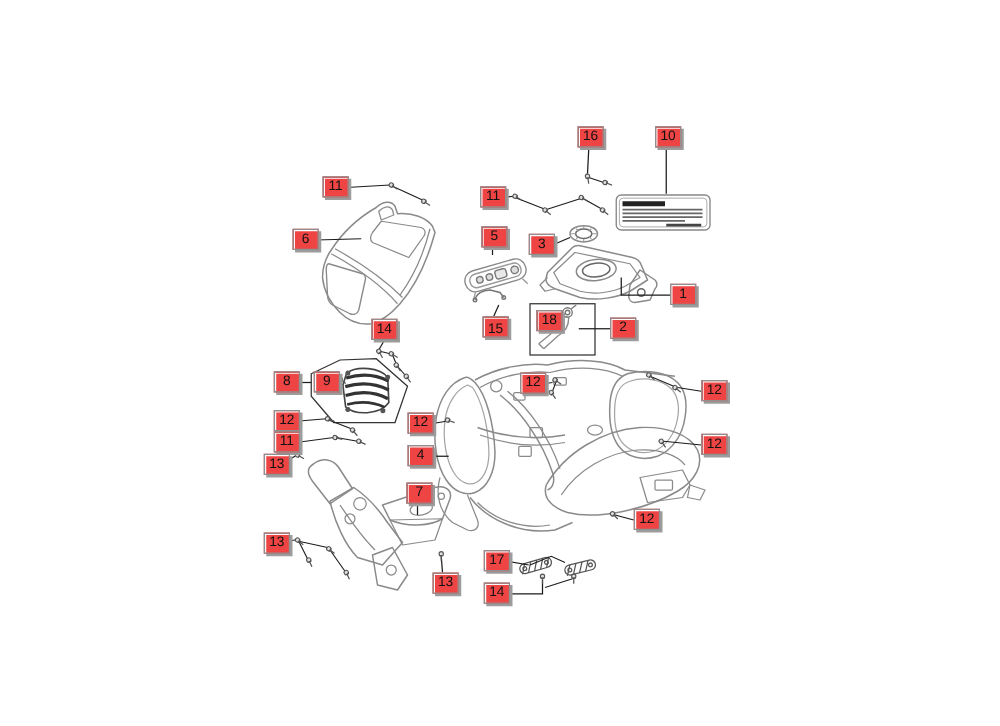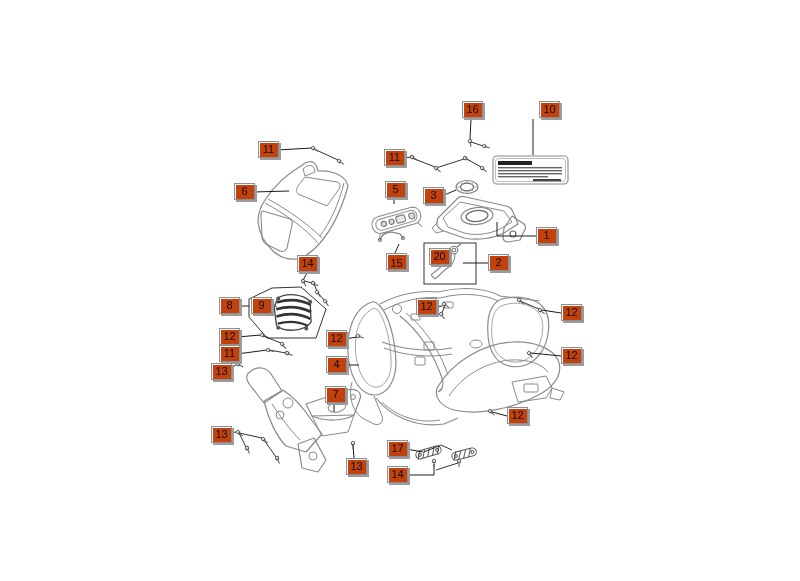--- a/index.html
+++ b/index.html
@@ -3,21 +3,21 @@
 <meta charset="utf-8">
 <style>
   html,body{margin:0;padding:0;background:#fff;}
   #canvas{
     position:relative;width:800px;height:581px;background:#ffffff;overflow:hidden;
     font-family:"Liberation Sans", sans-serif;
   }
   #art{position:absolute;left:0;top:0;}
   .callout{
     position:absolute;width:19px;height:15px;
-    background:#c2410c;border:1px solid #8f8f8f;
+    background:#ef4444;border:1px solid #8f8f8f;
     box-shadow:2px 2px 0 #9c9c9c, inset 1px 1px 0 #fafafa;
     display:flex;align-items:center;justify-content:center;
     font-size:11px;line-height:1;color:#111;cursor:pointer;
     user-select:none;
   }
 </style>
 </head>
 <body>
 
 <div id="canvas">
@@ -359,40 +359,40 @@
   <div id="callout-layer">
       <div class="callout" style="left: 258px; top: 141px;">
         <span>11</span>
       </div>
       <div class="callout" style="left: 234px; top: 183px;">
         <span>6</span>
       </div>
       <div class="callout" style="left: 462px; top: 101px;">
         <span>16</span>
       </div>
-      <div class="callout" style="left: 524px; top: 101px; margin-left: 15px;">
+      <div class="callout" style="left: 524px; top: 101px;">
         <span>10</span>
       </div>
       <div class="callout" style="left: 384px; top: 149px;">
         <span>11</span>
       </div>
       <div class="callout" style="left: 385px; top: 181px;">
         <span>5</span>
       </div>
       <div class="callout" style="left: 423px; top: 187px;">
         <span>3</span>
       </div>
       <div class="callout" style="left: 536px; top: 227px;">
         <span>1</span>
       </div>
       <div class="callout" style="left: 386px; top: 253px; align-items: flex-end;">
         <span>15</span>
       </div>
       <div class="callout" style="left: 429px; top: 248px;">
-        <span>20</span>
+        <span>18</span>
       </div>
       <div class="callout" style="left: 488px; top: 254px;">
         <span>2</span>
       </div>
       <div class="callout" style="left: 297px; top: 255px;">
         <span>14</span>
       </div>
       <div class="callout" style="left: 219px; top: 297px;">
         <span>8</span>
       </div>

